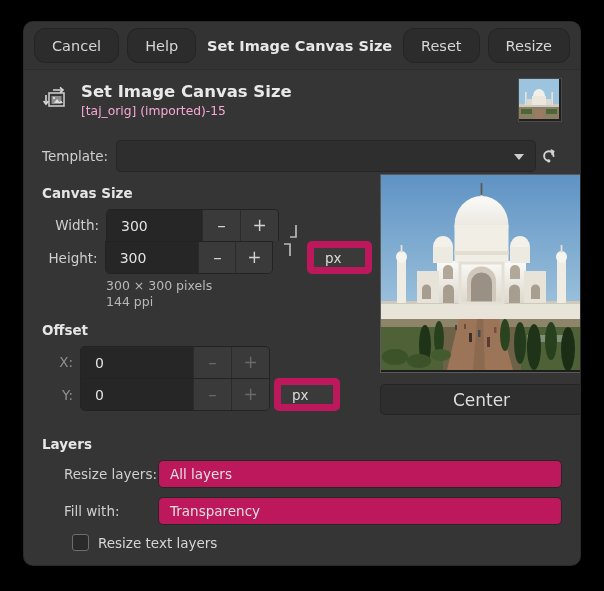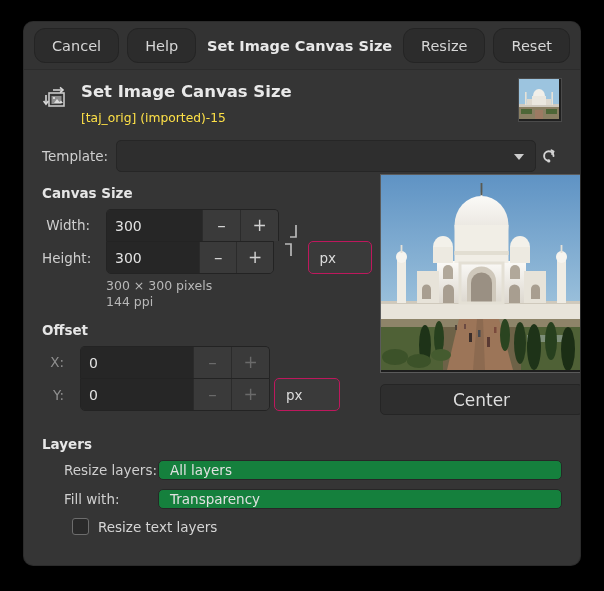--- a/index.html
+++ b/index.html
@@ -70,24 +70,24 @@
     position: relative;
   }
   .imgheader-texts { flex: 1; padding-top: 0px; }
   .imgheader-title {
     color: #e9e9e9;
     font-size: 16.5px;
     font-weight: bold;
     line-height: 20px;
   }
   .imgheader-sub {
-    color: #fde047;
+    color: #f9a8d4;
     font-size: 12.3px;
     line-height: 16px;
-    margin-top: 8px;
+    margin-top: 1px;
   }
   .thumb-frame {
     width: 42px; height: 42px;
     background: #202020;
     border: 1px solid #4a4a4a;
     flex: none;
     margin-top: -4px;
     position: relative;
     overflow: hidden;
   }
@@ -145,21 +145,21 @@
   .rightcol { flex: 1; padding-left: 4px; }
 
   .field-row {
     display: flex;
     align-items: center;
     margin-bottom: 0px;
   }
   .field-label {
     width: 64px;
     text-align: right;
-    padding-right: 16px;
+    padding-right: 7px;
     color: #cfcfcf;
     font-size: 13.5px;
     box-sizing: border-box;
   }
   .field-label.dim { color: #8f8f8f; }
   .spin {
     display: flex;
     align-items: stretch;
     height: 31px;
     border-radius: 5px;
@@ -168,21 +168,21 @@
   }
   .spin.top { border-radius: 5px 5px 0 0; border-bottom: none;}
   .spin.bot { border-radius: 0 0 5px 5px; }
   .spin-entry {
     width: 95px;
     background: #262626;
     color: #e2e2e2;
     font-size: 14px;
     display: flex;
     align-items: center;
-    padding-left: 8px;
+    padding-left: 14px;
     box-sizing: border-box;
     cursor: text;
   }
   .spin-btn {
     width: 37px;
     background: #3a3a3a;
     display: flex;
     align-items: center;
     justify-content: center;
     cursor: pointer;
@@ -202,21 +202,21 @@
     justify-content: center;
     cursor: pointer;
     align-self: stretch;
   }
   .unit-combo {
     width: 66px;
     height: 33px;
     margin-left: 8px;
     border-radius: 5px;
     background: #3a3a3a;
-    border: 1px solid #be185d;
+    border: 7px solid #be185d;
     color: #dcdcdc;
     font-size: 13.5px;
     display: flex;
     align-items: center;
     padding-left: 11px;
     cursor: pointer;
     position: relative;
     box-sizing: border-box;
   }
   .info-lines {
@@ -263,22 +263,22 @@
   }
   .layers-label {
     width: 116px;
     color: #cfcfcf;
     font-size: 13.5px;
     padding-left: 22px;
     box-sizing: border-box;
   }
   .layers-combo {
     flex: 1;
-    height: 20px;
-    background: #15803d;
+    height: 28px;
+    background: #be185d;
     border: 1px solid #272727;
     border-radius: 5px;
     color: #e0e0e0;
     font-size: 13.5px;
     display: flex;
     align-items: center;
     padding: 0 11px;
     cursor: pointer;
     position: relative;
     box-sizing: border-box;
@@ -302,22 +302,22 @@
 </style>
 </head>
 <body>
 
 <div class="dialog">
 
   <div class="titlebar">
     <div class="tbtn">Cancel</div>
     <div class="tbtn">Help</div>
     <div class="titlebar-title">Set Image Canvas Size</div>
+    <div class="tbtn">Reset</div>
     <div class="tbtn">Resize</div>
-    <div class="tbtn">Reset</div>
   </div>
 
   <div class="body">
 
     <div class="imgheader">
       <div class="imgheader-icon">
         <svg width="28" height="28" viewBox="0 0 28 28">
           <rect x="7" y="8" width="15" height="13" fill="none" stroke="#c9c9c9" stroke-width="1.6"></rect>
           <rect x="9.5" y="11" width="10" height="8" fill="#8d8d8d"></rect>
           <path d="M12 18 l3-4 2.5 3 1.5-1.6 2 2.6z" fill="#dcdcdc"></path>

